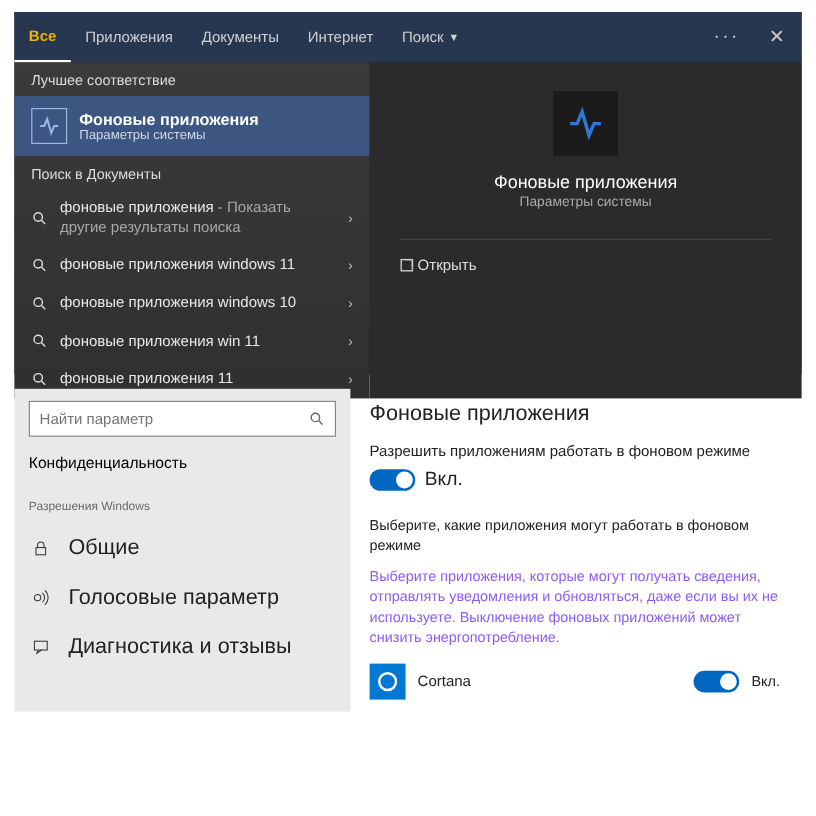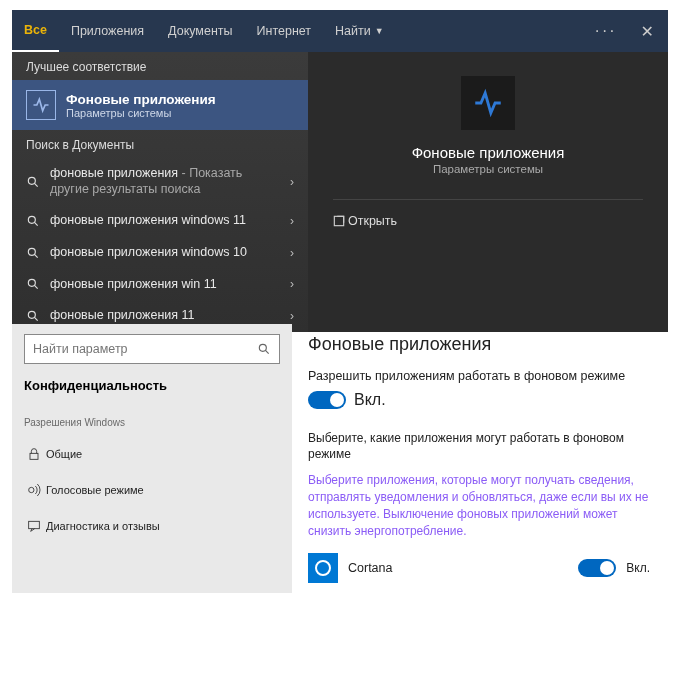--- a/index.html
+++ b/index.html
@@ -34,23 +34,23 @@
   .r-sub { font-size: 11.5px; color: #aaa; margin-top: 2px; }
   .r-div { width: 86%; height:1px; background:#444; margin: 24px 0 0; }
   .r-open { align-self: flex-start; margin-left: 24px; margin-top: 14px; display:flex; align-items:center; gap:2px; font-size:12.5px; }
   .r-open svg { stroke:#ccc; }
 
   
   .settings-pane { width: 656px; margin: 12px 12px 0 12px; display: flex; }
   .s-left { width: 280px; background: #e9e9e9; padding: 10px 12px 0 12px; }
   .s-search { display:flex; align-items:center; border:1px solid #888; background:#fff; height:30px; padding:0 8px; }
   .s-search input { flex:1; border:0; outline:0; font-size:12.5px; color:#a21caf; background:transparent; }
-  .s-cat { font-size: 13px; font-weight: 700; margin: 14px 0 24px; }
+  .s-cat { font-size: 13px; font-weight: 400; margin: 14px 0 24px; }
   .s-subh { font-size: 10px; color: #6a6a6a; margin: 8px 0 8px; }
-  .s-item { display:flex; align-items:center; gap:4px; padding:10px 2px; font-size:11px; color:#222; }
+  .s-item { display:flex; align-items:center; gap:15px; padding:10px 2px; font-size:18px; color:#222; }
   .s-item svg { width:16px; height:16px; stroke:#333; fill:none; stroke-width:1.3; }
   .s-right { flex:1; padding: 10px 18px 0 16px; color:#222; }
   .s-title { font-size: 18px; font-weight: 400; margin-bottom: 14px; }
   .s-line { font-size: 12.5px; margin-bottom: 8px; }
   .toggle { display:flex; align-items:center; gap:8px; margin-bottom: 22px; }
   .switch { width:38px; height:18px; border-radius:10px; background:#0067c0; position:relative; }
   .switch.on::after { content:""; position:absolute; right:2px; top:2px; width:14px; height:14px; border-radius:50%; background:#fff; }
   .s-h2 { font-size: 12px; font-weight: 400; margin-bottom: 10px; line-height:1.3; }
   .s-desc { font-size: 12px; color:#8b5cf6; line-height:1.4; margin-bottom: 14px; }
   .app-row { display:flex; align-items:center; gap:10px; margin-bottom: 10px; }
@@ -65,21 +65,21 @@
 
 <div class="stack">
 
   <div class="search-pane">
     <div class="tabs">
       <div class="tab active">Все</div>
       <div class="tab">Приложения</div>
       <div class="tab">Документы</div>
       <div class="tab">Интернет</div>
       <div class="tab">
-          <span>Найти</span>
+          <span>Поиск</span>
           <span class="caret">▼</span>
         </div>
       <div class="spacer"></div>
       <div class="dots">···</div>
       <div class="close">✕</div>
     </div>
     <div class="body">
       <div class="left">
         <div class="section-h">Лучшее соответствие</div>
         <div class="best">
@@ -175,21 +175,21 @@
             <path d="M8 11V8a4 4 0 0 1 8 0v3"></path>
           </svg>
         <span>Общие</span>
       </div>
       <div class="s-item">
         <svg viewBox="0 0 24 24">
             <circle cx="8" cy="12" r="4"></circle>
             <path d="M14 6a8 8 0 0 1 0 12"></path>
             <path d="M17 3a12 12 0 0 1 0 18"></path>
           </svg>
-        <span>Голосовые режиме</span>
+        <span>Голосовые параметр</span>
       </div>
       <div class="s-item">
         <svg viewBox="0 0 24 24">
             <rect x="4" y="5" width="16" height="11"></rect>
             <path d="M9 16l-2 4 6-4"></path>
           </svg>
         <span>Диагностика и отзывы</span>
       </div>
     </div>
 

